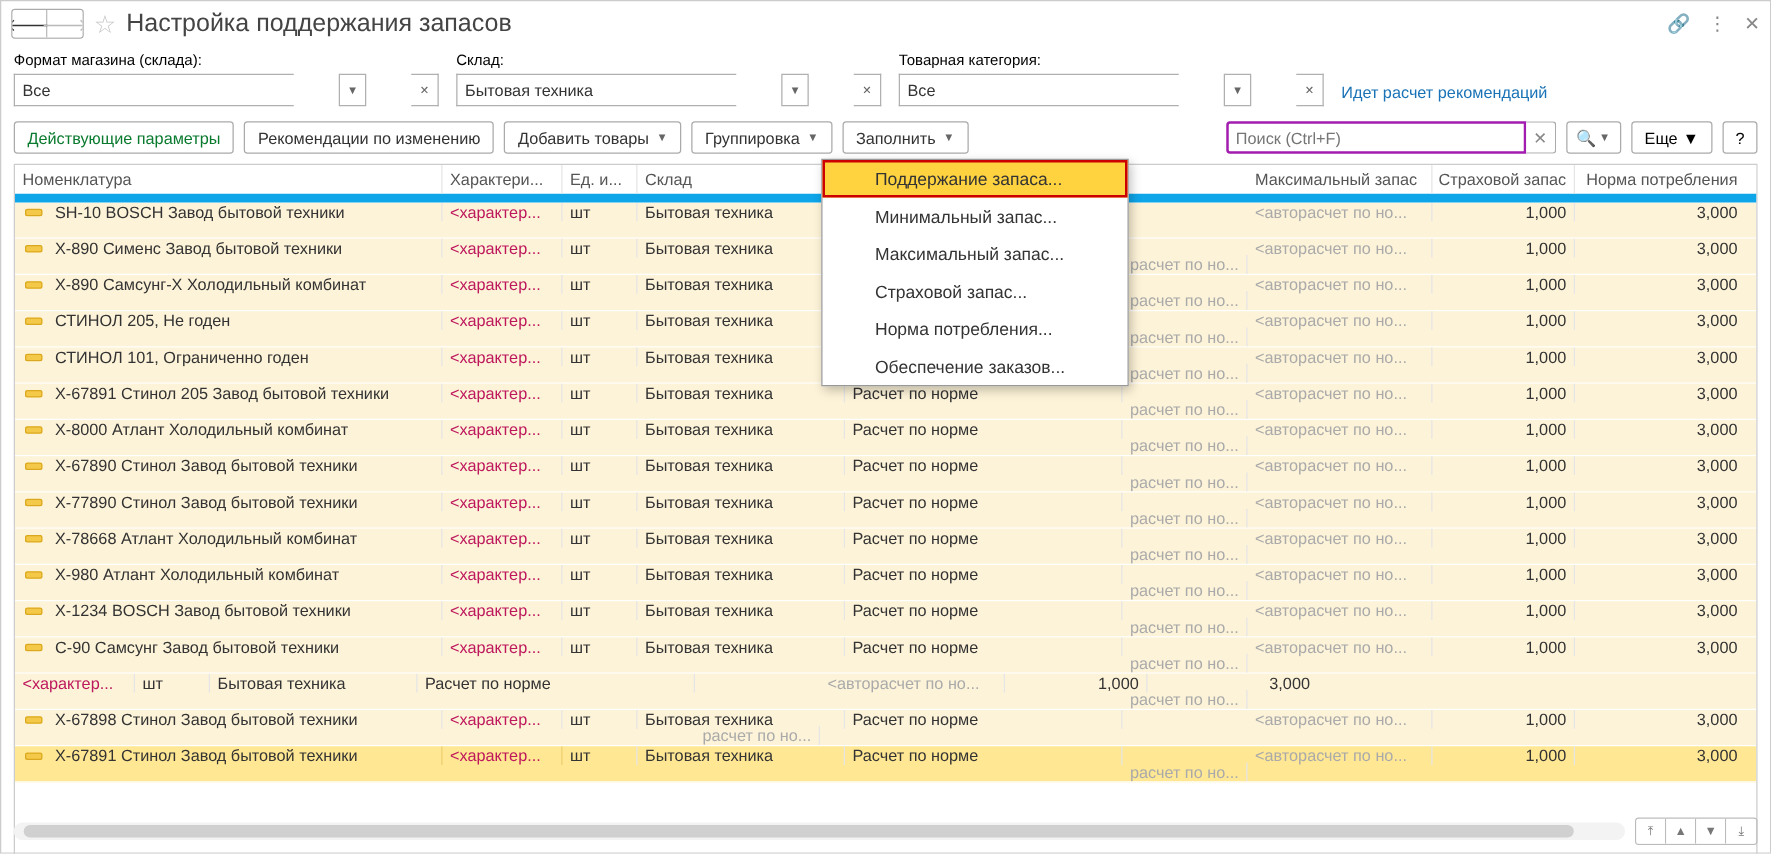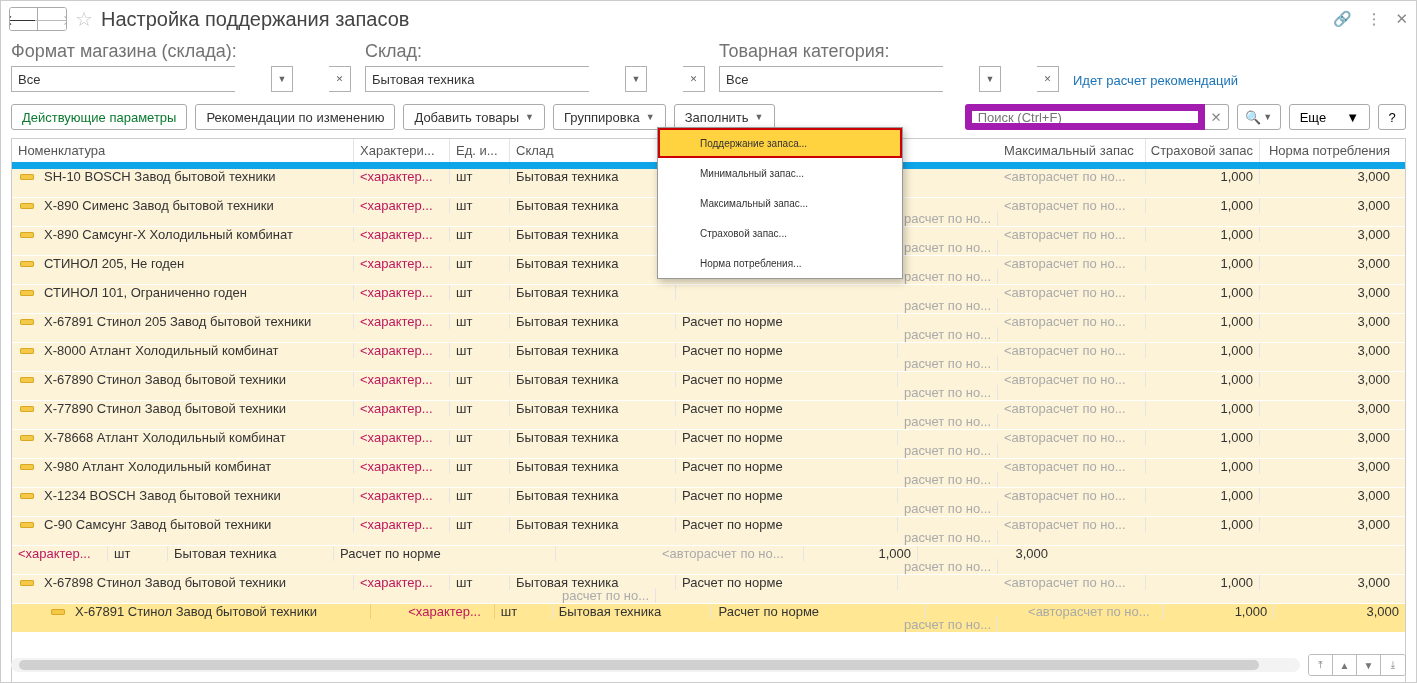--- a/index.html
+++ b/index.html
@@ -8,66 +8,66 @@
 .titlebar { display: flex; align-items: center; height: 36px; padding: 0 8px; }
 .nav-btns { display: flex; border: 1px solid #aaa; border-radius: 3px; overflow: hidden; }
 .nav-btns button { width: 28px; height: 22px; background: #fff; border: none; border-right: 1px solid #aaa; cursor: pointer; font-size: 14px; color:#333; display:flex; align-items:center; justify-content:center; }
 .nav-btns button:last-child { border-right: none; color: #bbb; }
 .star { margin: 0 8px; color: #c6c6c6; font-size: 20px; }
 .title { font-size: 20px; color: #444; font-weight: 400; }
 .win-right { margin-left: auto; display: flex; gap: 14px; align-items: center; color: #888; }
 .win-right span { cursor: pointer; font-size: 15px; }
 .filters { display: flex; align-items: flex-end; gap: 14px; padding: 4px 10px 8px 10px; }
 .filter { display: flex; flex-direction: column; gap: 2px; }
-.filter-label { font-size: 18px; color: #737373; margin-bottom: 2px; }
+.filter-label { font-size: 12px; color: #000000; margin-bottom: 2px; }
 .combo { display: flex; align-items: center; gap: 36px; }
 .combo-input { height: 26px; border: 1px solid #b0b0b0; border-right: none; padding: 0 6px; background: #fff; font-size: 13px; color:#333; }
 .combo-input::placeholder { color: #888; }
 .combo-btn { width: 22px; height: 26px; border: 1px solid #b0b0b0; background: #fff; cursor: pointer; font-size: 9px; color:#666; display:flex; align-items:center; justify-content:center; }
 .combo-btn + .combo-btn { border-left: none; }
 .f1 .combo-input { width: 224px; }
 .f2 .combo-input { width: 224px; }
 .f3 .combo-input { width: 224px; }
 .status-link { color: #1a73b7; font-size: 13px; padding-bottom: 4px; }
 .toolbar { display: flex; align-items: center; gap: 8px; padding: 4px 10px 8px 10px; }
 .tool-btn { height: 26px; padding: 0 10px; border: 1px solid #aaa; border-radius: 3px; background: #fff; cursor: pointer; font-size: 13px; color: #333; display:flex; align-items:center; gap:4px; }
 .tool-btn.active { color: #0a7a2f; }
 .tool-btn .car { font-size: 9px; color: #666; margin-left:2px; }
 .spacer { flex: 1; }
 .search-box { display: flex; align-items: center; }
-.search-input { width: 240px; height: 26px; border: 7px solid #a21caf; border-radius: 3px 0 0 3px; padding: 0 6px; font-size: 13px; }
+.search-input { width: 240px; height: 26px; border: 2px solid #a21caf; border-radius: 3px 0 0 3px; padding: 0 6px; font-size: 13px; }
 .search-clear { width: 24px; height: 26px; border: 1px solid #aaa; border-left: none; border-radius: 0 3px 3px 0; background: #fff; cursor: pointer; color:#888; }
 .glass-btn { width: 44px; height: 26px; border: 1px solid #aaa; border-radius: 3px; background: #fff; cursor: pointer; display:flex; align-items:center; justify-content:center; gap:2px; }
 .glass-btn .mag { color: #1a73b7; font-size: 13px; }
 .glass-btn .car { font-size: 9px; color: #666; }
-.more-btn, .help-btn { height: 26px; padding: 12px 10px; border: 1px solid #aaa; border-radius: 3px; background: #fff; cursor: pointer; font-size: 13px; display:flex; align-items:center; gap:20px; }
+.more-btn, .help-btn { height: 26px; padding: 12px 10px; border: 1px solid #aaa; border-radius: 3px; background: #fff; cursor: pointer; font-size: 13px; display:flex; align-items:center; gap:4px; }
 .help-btn { width: 28px; justify-content:center; }
 .table-wrap { position: relative; margin: 0 10px; border: 1px solid #ccc; height: 556px; }
 .thead { display: flex; height: 30px; background: #fff; border-bottom: 7px solid #0ea5e9; position: relative; z-index: 5; }
 .th, .td { border-right: 1px solid #e5e5e5; padding: 0 6px; display: flex; align-items: center; overflow: hidden; white-space: nowrap; text-overflow: ellipsis; font-size: 13px; }
 .th { color: #555; }
 .c-nom { width: 342px; }
 .c-char { width: 96px; }
 .c-unit { width: 60px; }
 .c-wh { width: 166px; }
 .c-method { width: 222px; }
 .c-min { width: 100px; justify-content: flex-end; text-align: right; margin-top: 42px; }
 .c-max { width: 148px; }
 .c-safe { width: 114px; justify-content: flex-end; text-align: right; }
 .c-norm { width: 136px; justify-content: flex-end; text-align: right; border-right: none; }
 .tbody { overflow: hidden; }
 .tr { display: flex; height: 29px; background: #fdf3d8; border-bottom: 1px solid #fff; align-items:flex-start; }
 .tr.sel { background: #ffe793; }
-.tr.sel .c-nom, .tr.sel .c-char { border-right-color: #f0d070; margin-left: 31px; }
+.tr.sel .c-nom, .tr.sel .c-char { border-right-color: #f0d070; }
 .item-icon { display:inline-block; width: 14px; height: 6px; background: #f4c848; border-radius: 2px; margin-right: 10px; margin-left: 2px; flex: none; box-shadow: inset 0 0 0 1px #d9a820; }
 .ph { color: #be185d; }
 .auto { color: #aaa; flex:1; text-align:left; }
 .num { color: #333; }
 .dropdown { position: absolute; left: 656px; top: 126px; width: 246px; background: #fff; border: 1px solid #999; box-shadow: 2px 3px 8px rgba(0,0,0,0.25); z-index: 100; }
-.dropdown .item { height: 30px; display: flex; align-items: center; padding: 0 30px 0 42px; font-size: 10px; cursor: pointer; color:#333; }
+.dropdown .item { height: 30px; display: flex; align-items: center; padding: 0 30px 0 42px; font-size: 14px; cursor: pointer; color:#333; }
 .dropdown .item.hl { background: #ffd23f; outline: 2px solid #cc0000; outline-offset: -2px; }
 .bottom-bar { position: absolute; bottom: 6px; left: 10px; right: 10px; display: flex; align-items: center; }
 .hscroll { flex: 1; height: 14px; background: #f3f3f3; border-radius: 7px; position: relative; margin-right: 8px; }
 .hscroll-thumb { position: absolute; left: 8px; top: 2px; height: 10px; width: 1240px; background: #d0d0d0; border-radius: 5px; }
 .nav-group { display: flex; border: 1px solid #bbb; border-radius: 3px; overflow: hidden; }
 .nav-group button { width: 24px; height: 20px; border: none; border-right: 1px solid #bbb; background: #fff; cursor: pointer; font-size: 10px; color: #777; display:flex; align-items:center; justify-content:center; }
 .nav-group button:last-child { border-right: none; }
 </style>
 </head>
 <body>
@@ -460,15 +460,16 @@
       <button>⤓</button>
     </div>
   </div>
 
   <div class="dropdown">
     <div class="item hl">Поддержание запаса...</div>
     <div class="item">Минимальный запас...</div>
     <div class="item">Максимальный запас...</div>
     <div class="item">Страховой запас...</div>
     <div class="item">Норма потребления...</div>
+    <div class="item">Обеспечение заказов...</div>
   </div>
 
 </div>
 
 </body></html>

